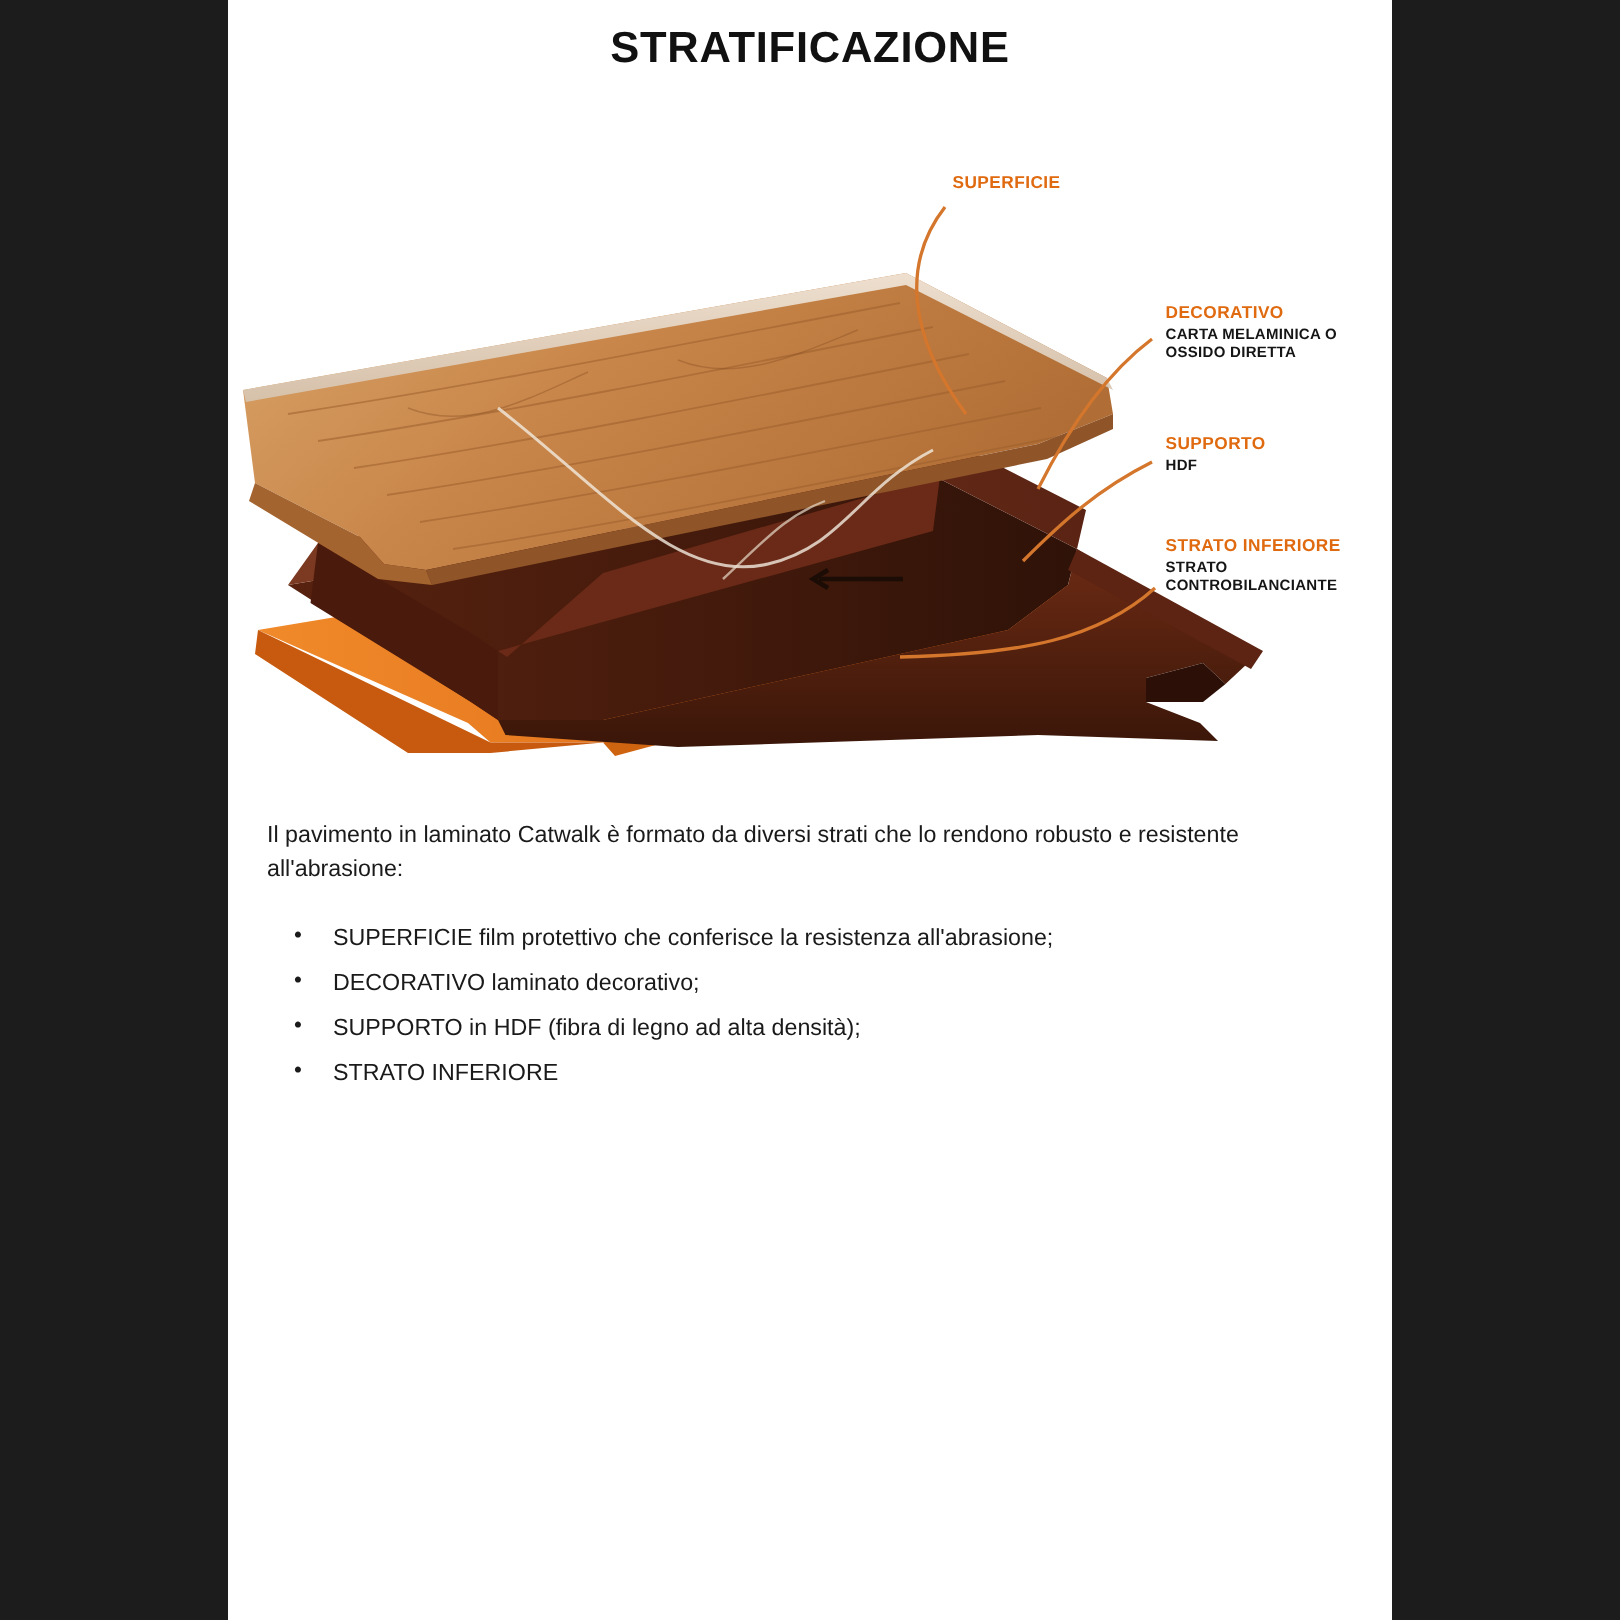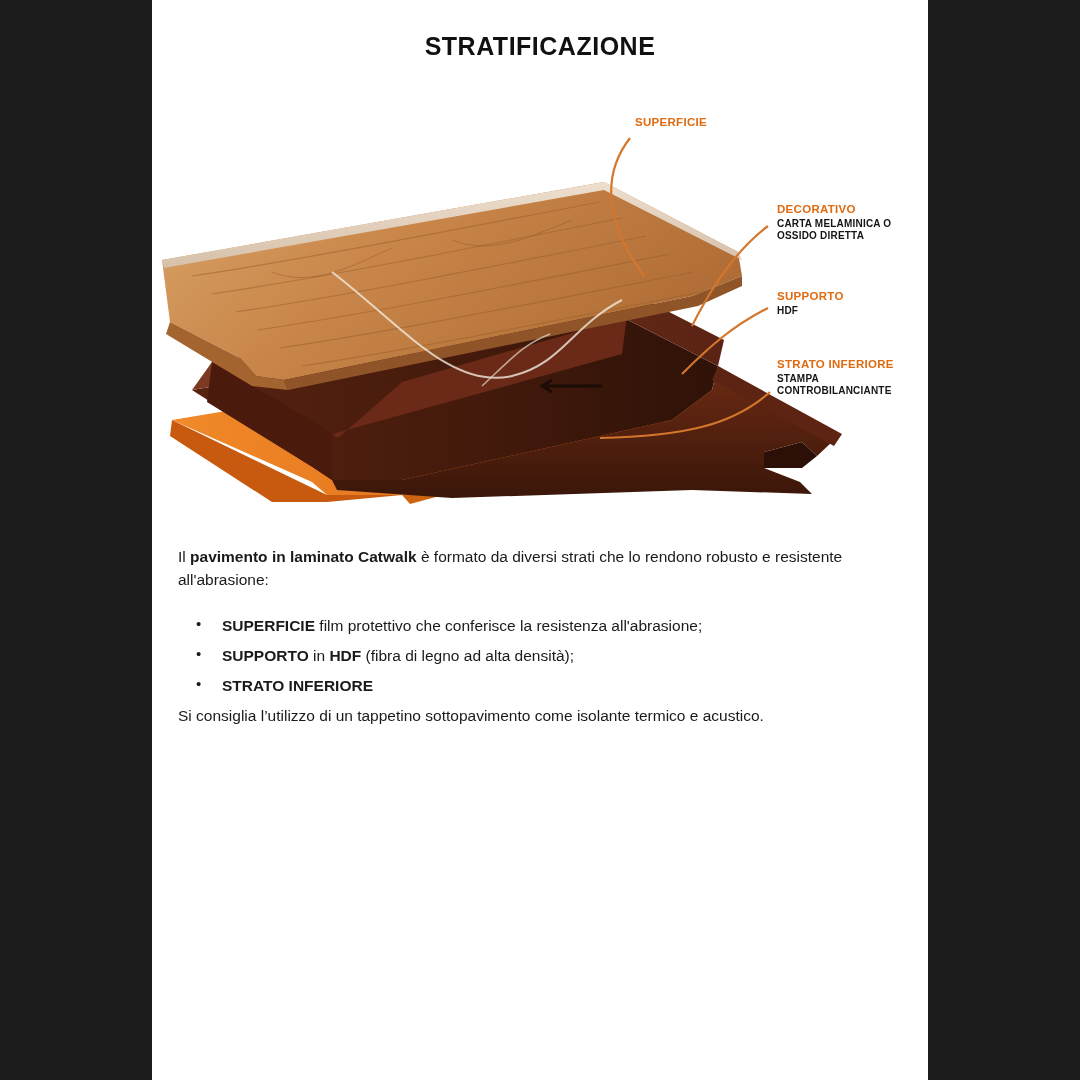--- a/index.html
+++ b/index.html
@@ -33,25 +33,25 @@
     position: absolute;
     left: 152px;
     top: 0;
     width: 776px;
     height: 1080px;
     background: #ffffff;
   }
 
   .title {
     position: absolute;
-    top: 32px;
+    top: 16px;
     left: 0;
     width: 776px;
     text-align: center;
-    font-size: 25px;
+    font-size: 29px;
     font-weight: bold;
     letter-spacing: 0.5px;
     color: #111111;
   }
 
   
   .illustration {
     position: absolute;
     left: 0;
     top: 90px;
@@ -109,21 +109,21 @@
     margin-bottom: 7px;
   }
   .bullets li:before {
     content: "\2022";
     position: absolute;
     left: 0;
     top: -1px;
     font-size: 15px;
     color: #1a1a1a;
   }
-  b { font-weight: bold; }
+  b { font-weight: normal; }
 </style>
 </head>
 <body>
 
 <div class="page">
 
   <div class="margin-left"></div>
   <div class="margin-right"></div>
 
   <div class="sheet">
@@ -243,30 +243,30 @@
         <div class="c-sub">CARTA MELAMINICA O OSSIDO DIRETTA</div>
       </div>
 
       <div class="callout" id="callout-supporto">
         <div class="c-head">SUPPORTO</div>
         <div class="c-sub">HDF</div>
       </div>
 
       <div class="callout" id="callout-strato">
         <div class="c-head">STRATO INFERIORE</div>
-        <div class="c-sub">STAMPA CONTROBILANCIANTE</div>
+        <div class="c-sub">STRATO CONTROBILANCIANTE</div>
       </div>
     </div>
 
     <div class="copy">
       <p class="intro"><span>Il </span><b>pavimento in laminato Catwalk</b><span> è formato da diversi strati che lo rendono robusto e resistente all'abrasione:</span></p>
 
       <ul class="bullets">
         <li><b>SUPERFICIE</b><span> film protettivo che conferisce la resistenza all'abrasione;</span></li>
+        <li><b>DECORATIVO</b><span> laminato decorativo;</span></li>
         <li><b>SUPPORTO</b><span> in </span><b>HDF</b><span> (fibra di legno ad alta densità);</span></li>
         <li><b>STRATO INFERIORE</b><span></span></li>
       </ul>
 
-      <p>Si consiglia l’utilizzo di un tappetino sottopavimento come isolante termico e acustico.</p>
     </div>
 
   </div>
 </div>
 
 </body></html>

